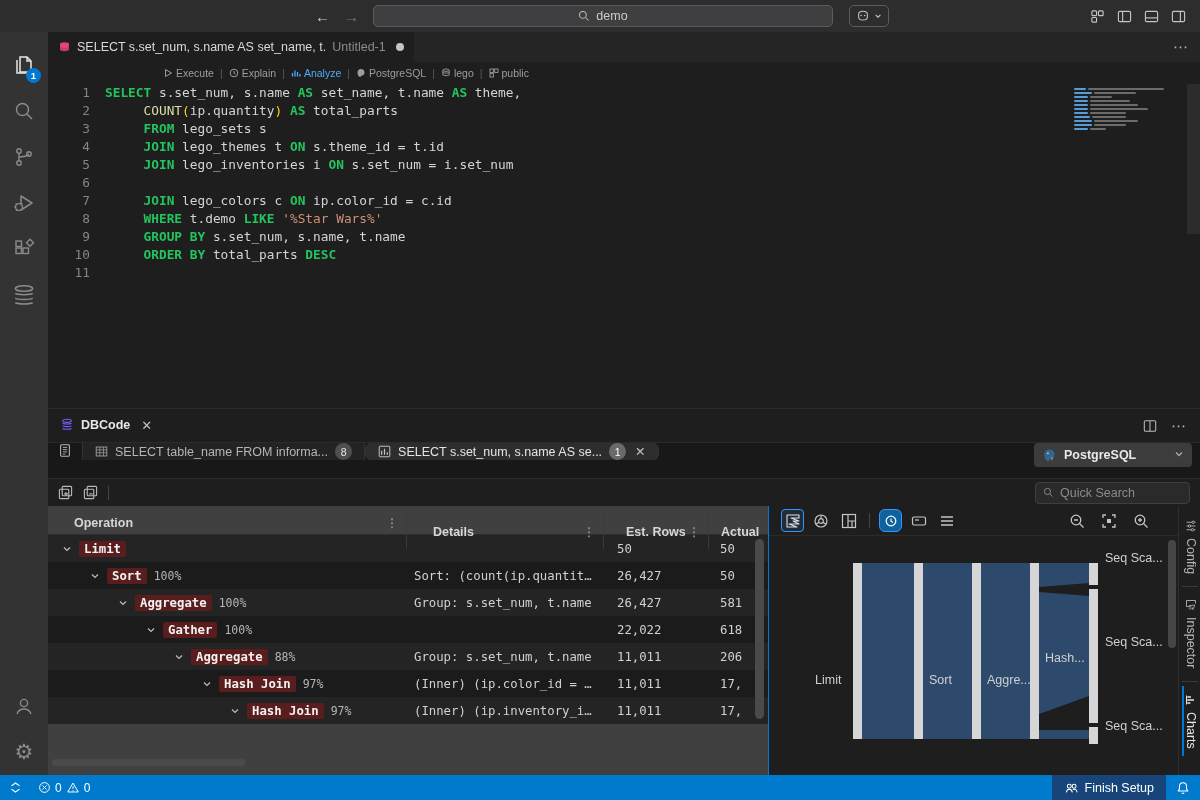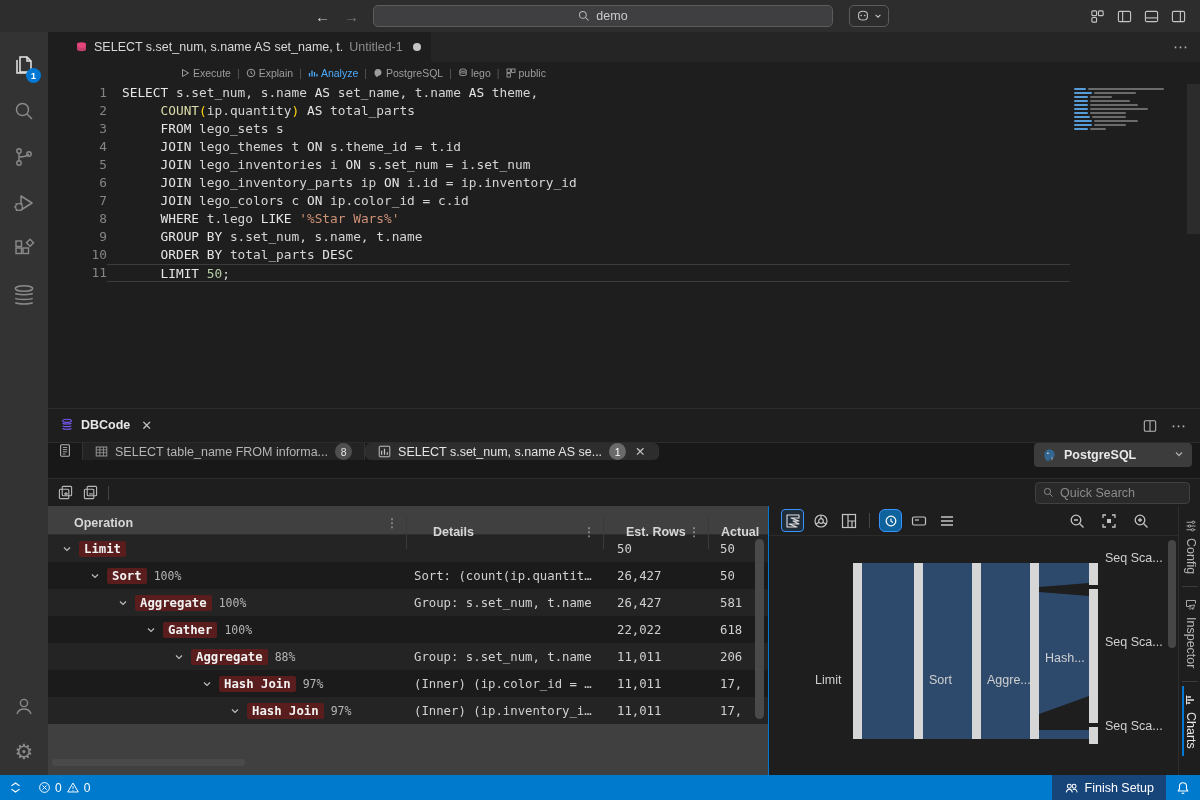--- a/index.html
+++ b/index.html
@@ -29,40 +29,40 @@
   .ab-icon { width:48px; height:46px; display:flex; align-items:center; justify-content:center;
     color:#8a8a8a; position:relative; }
   .ab-icon.active { color:#e7e7e7; }
   .ab-badge { position:absolute; right:7px; bottom:5px; min-width:15px; height:15px;
     background:#0078d4; color:#fff; border-radius:50%; font-size:9.5px; display:flex;
     align-items:center; justify-content:center; font-weight:bold; }
   .ab-spacer { flex:1; }
   .content { flex:1 1 auto; display:flex; flex-direction:column; min-width:0; }
 
   
-  .editor { height:376px; flex:0 0 376px; display:flex; flex-direction:column; background:#1e1e1e;margin-left:17px; }
+  .editor { height:376px; flex:0 0 376px; display:flex; flex-direction:column; background:#1e1e1e; }
   .tabbar { height:30px; background:#252526; display:flex; align-items:stretch; flex:0 0 30px; }
   .ed-tab { background:#1e1e1e; display:flex; align-items:center; gap:6px; padding:0 10px;
     color:#d8d8d8; font-size:12.5px; }
   .ed-tab .secondary { color:#8c8c8c; }
   .mod-dot { width:8px; height:8px; border-radius:50%; background:#c5c5c5; margin-left:4px; }
   .tab-actions { margin-left:auto; display:flex; align-items:center; padding-right:12px;
     color:#b0b0b0; font-size:15px; }
   .breadcrumb { height:22px; display:flex; align-items:center; padding-left:115px; gap:6px;
     color:#9d9d9d; font-size:10.5px; flex:0 0 22px; }
   .bc-item { display:flex; align-items:center; gap:3px; }
   .bc-item.active { color:#4daafc; }
   .bc-sep { color:#5a5a5a; }
   .code-area { position:relative; flex:1; overflow:hidden; font-family:"DejaVu Sans Mono", monospace; }
   .code-line { display:flex; height:18px; line-height:18px; font-size:12.8px; white-space:pre; }
   .code-line .num { width:42px; text-align:right; color:#858585; flex:0 0 42px; }
   .code-line .txt { padding-left:15px; }
   .code-line.current .txt-wrap { border-top:1px solid #3c3c3c; border-bottom:1px solid #3c3c3c; }
   .txt-wrap { width:963px; }
-  .tk-kw { color:#e5e5e5; } .tk-pl { color:#d4d4d4; } .tk-fn { color:#dcdcaa; }
+  .tk-kw { color:#22c55e;font-weight:bold; } .tk-pl { color:#d4d4d4; } .tk-fn { color:#dcdcaa; }
   .tk-br { color:#ffd710; } .tk-str { color:#ce9178; } .tk-num { color:#b5cea8; }
   .minimap { position:absolute; top:4px; right:16px; width:110px; }
   .mm-line { height:2px; margin-bottom:2px; border-radius:1px; display:flex; gap:2px; }
   .mm-seg { height:2px; border-radius:1px; }
   .ed-scrollbar { position:absolute; top:0; right:0; width:13px; height:150px; background:#383838; opacity:.55; }
 
   
   .panel { flex:1 1 auto; display:flex; flex-direction:column; background:#404040;
     border-top:1px solid #2b2b2b; min-height:0; }
   .panel-tabbar { height:33px; flex:0 0 33px; display:flex; align-items:center; background:#1e1e1e; }
@@ -348,26 +348,26 @@
               <span>public</span>
             </span>
           </div>
         <div class="code-area">
           <div id="code-lines">
               <div class="code-line"><span class="num">1</span><span class="txt-wrap"><span class="txt"><span class="tk-kw">SELECT</span><span class="tk-pl"> s.set_num, s.name </span><span class="tk-kw">AS</span><span class="tk-pl"> set_name, t.name </span><span class="tk-kw">AS</span><span class="tk-pl"> theme,</span></span></span></div>
               <div class="code-line"><span class="num">2</span><span class="txt-wrap"><span class="txt"><span class="tk-pl">     </span><span class="tk-fn">COUNT</span><span class="tk-br">(</span><span class="tk-pl">ip.quantity</span><span class="tk-br">)</span><span class="tk-pl"> </span><span class="tk-kw">AS</span><span class="tk-pl"> total_parts</span></span></span></div>
               <div class="code-line"><span class="num">3</span><span class="txt-wrap"><span class="txt"><span class="tk-pl">     </span><span class="tk-kw">FROM</span><span class="tk-pl"> lego_sets s</span></span></span></div>
               <div class="code-line"><span class="num">4</span><span class="txt-wrap"><span class="txt"><span class="tk-pl">     </span><span class="tk-kw">JOIN</span><span class="tk-pl"> lego_themes t </span><span class="tk-kw">ON</span><span class="tk-pl"> s.theme_id = t.id</span></span></span></div>
               <div class="code-line"><span class="num">5</span><span class="txt-wrap"><span class="txt"><span class="tk-pl">     </span><span class="tk-kw">JOIN</span><span class="tk-pl"> lego_inventories i </span><span class="tk-kw">ON</span><span class="tk-pl"> s.set_num = i.set_num</span></span></span></div>
-              <div class="code-line"><span class="num">6</span><span class="txt-wrap"><span class="txt"><span class="tk-pl">     </span><span class="tk-kw">JOIN</span><span class="tk-pl"> lego_inventory_parts ip </span><span class="tk-kw">ON</span><span class="tk-pl"> i.id = ip.inventory_id</span></span></span></div>
+              <div class="code-line"><span class="num">6</span></div>
               <div class="code-line"><span class="num">7</span><span class="txt-wrap"><span class="txt"><span class="tk-pl">     </span><span class="tk-kw">JOIN</span><span class="tk-pl"> lego_colors c </span><span class="tk-kw">ON</span><span class="tk-pl"> ip.color_id = c.id</span></span></span></div>
-              <div class="code-line"><span class="num">8</span><span class="txt-wrap"><span class="txt"><span class="tk-pl">     </span><span class="tk-kw">WHERE</span><span class="tk-pl"> t.lego </span><span class="tk-kw">LIKE</span><span class="tk-pl"> </span><span class="tk-str">'%Star Wars%'</span></span></span></div>
+              <div class="code-line"><span class="num">8</span><span class="txt-wrap"><span class="txt"><span class="tk-pl">     </span><span class="tk-kw">WHERE</span><span class="tk-pl"> t.demo </span><span class="tk-kw">LIKE</span><span class="tk-pl"> </span><span class="tk-str">'%Star Wars%'</span></span></span></div>
               <div class="code-line"><span class="num">9</span><span class="txt-wrap"><span class="txt"><span class="tk-pl">     </span><span class="tk-kw">GROUP BY</span><span class="tk-pl"> s.set_num, s.name, t.name</span></span></span></div>
               <div class="code-line"><span class="num">10</span><span class="txt-wrap"><span class="txt"><span class="tk-pl">     </span><span class="tk-kw">ORDER BY</span><span class="tk-pl"> total_parts </span><span class="tk-kw">DESC</span></span></span></div>
-              <div class="code-line current"><span class="num">11</span><span class="txt-wrap"><span class="txt"><span class="tk-pl">     </span><span class="tk-kw">LIMIT</span><span class="tk-pl"> </span><span class="tk-num">50</span><span class="tk-pl">;</span></span></span></div>
+              <div class="code-line current"><span class="num">11</span></div>
             </div>
           <div class="minimap" id="minimap">
               <div class="mm-line">
                 <span class="mm-seg" style="width:12px;background:#569cd6"></span>
                 <span class="mm-seg" style="width:76px;background:#6b6b6b"></span>
               </div>
               <div class="mm-line">
                 <span class="mm-seg" style="width:18px;background:#569cd6"></span>
                 <span class="mm-seg" style="width:42px;background:#6b6b6b"></span>
               </div>

